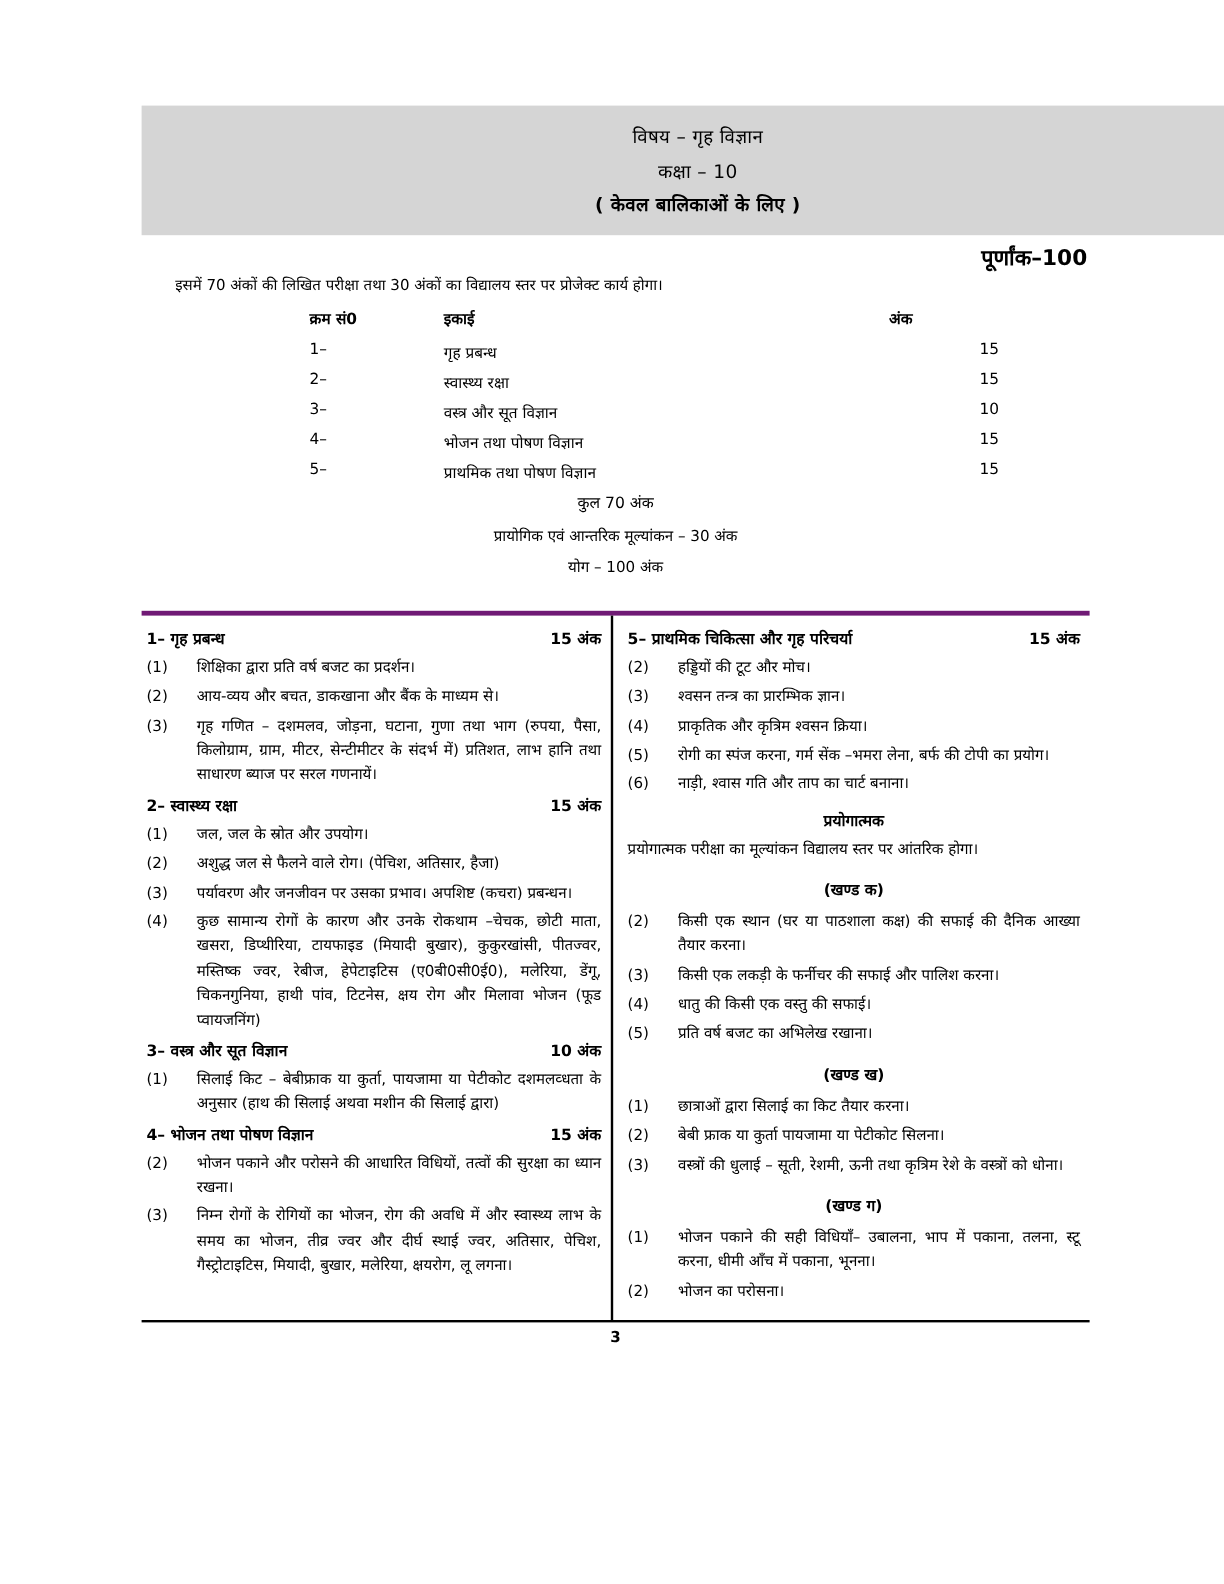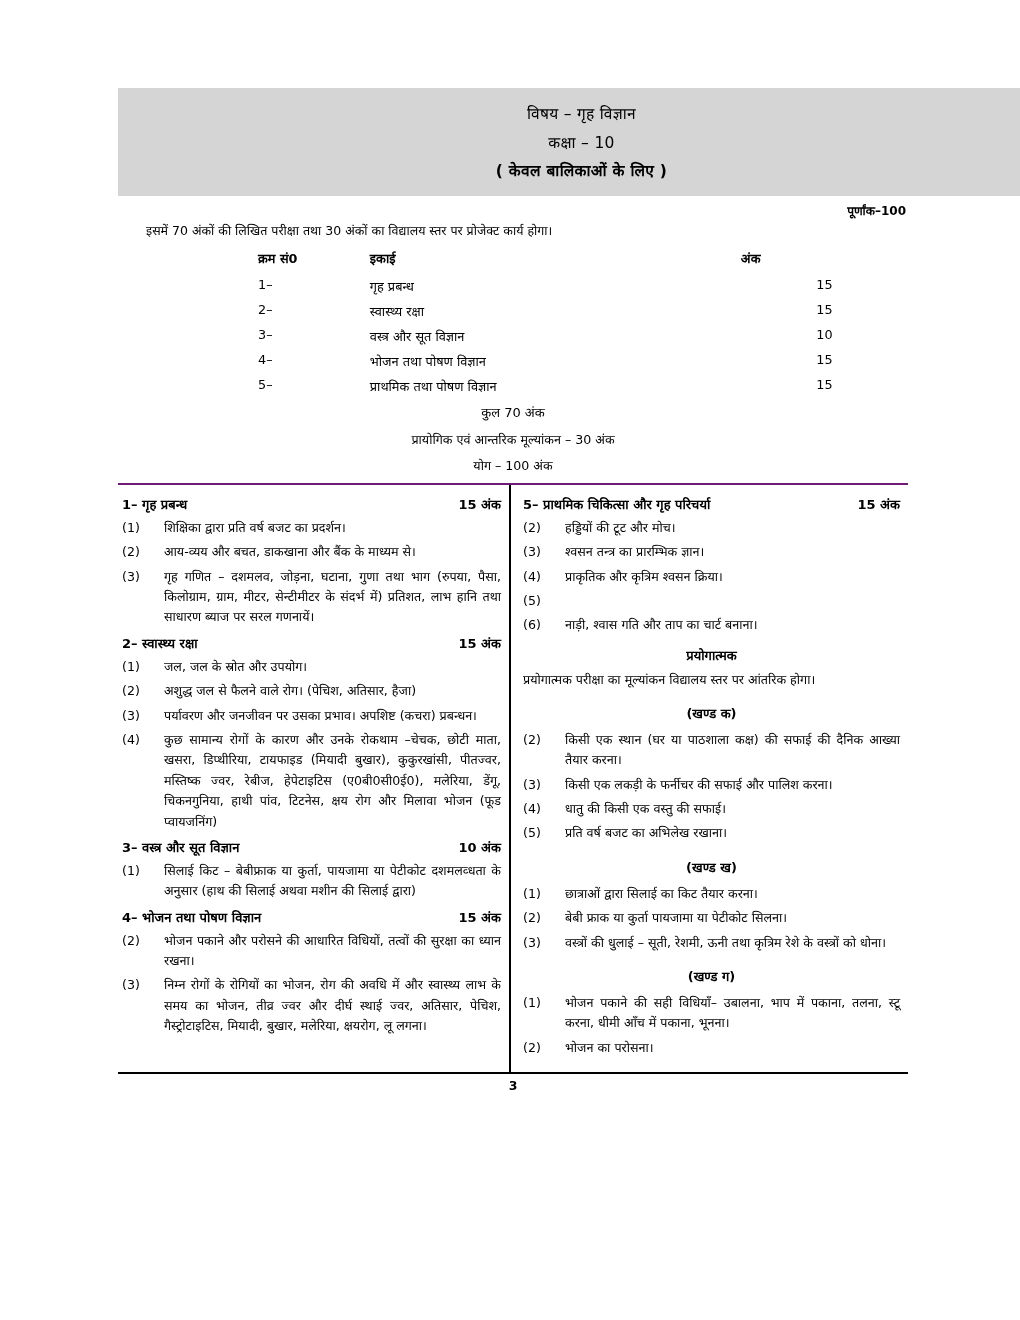--- a/index.html
+++ b/index.html
@@ -39,21 +39,21 @@
     line-height: 1.85;
     color: #000;
   }
   .header-line.bold {
     font-weight: bold;
   }
   .marks-line {
     text-align: right;
     font-family: "DejaVu Sans", sans-serif;
     font-weight: bold;
-    font-size: 12px;
+    font-size: 18px;
     margin-top: 6px;
     padding-right: 2px;
   }
   
   .intro {
     font-family: "DejaVu Sans", sans-serif;
     font-size: 12.5px;
     margin-top: 3px;
     padding-left: 28px;
   }
@@ -80,22 +80,22 @@
   .center-line {
     text-align: center;
     font-family: "DejaVu Sans", sans-serif;
     font-size: 13px;
     margin-top: 4px;
     line-height: 1.75;
   }
   .center-line.small { font-size: 12.6px; }
   
   .body-wrap {
-    margin-top: 6px;
-    border-top: 2px solid #701a75;
+    margin-top: 25px;
+    border-top: 4px solid #701a75;
     display: flex;
     width: 790px;
   }
   .col {
     box-sizing: border-box;
     padding: 4px 8px 10px 4px;
     font-family: "DejaVu Sans", sans-serif;
     font-size: 12.6px;
   }
   .col-left {
@@ -292,20 +292,21 @@
         <div class="item">
           <span class="num">(3)</span>
           <span class="txt">श्वसन तन्त्र का प्रारम्भिक ज्ञान।</span>
         </div>
         <div class="item">
           <span class="num">(4)</span>
           <span class="txt">प्राकृतिक और कृत्रिम श्वसन क्रिया।</span>
         </div>
         <div class="item">
           <span class="num">(5)</span>
+          <span class="txt">रोगी का स्पंज करना, गर्म सेंक –भमरा लेना, बर्फ की टोपी का प्रयोग।</span>
         </div>
         <div class="item">
           <span class="num">(6)</span>
           <span class="txt">नाड़ी, श्वास गति और ताप का चार्ट बनाना।</span>
         </div>
 
         <div class="centered-bold">प्रयोगात्मक</div>
         <div class="para">प्रयोगात्मक परीक्षा का मूल्यांकन विद्यालय स्तर पर आंतरिक होगा।</div>
 
         <div class="khand">(खण्ड क)</div>

